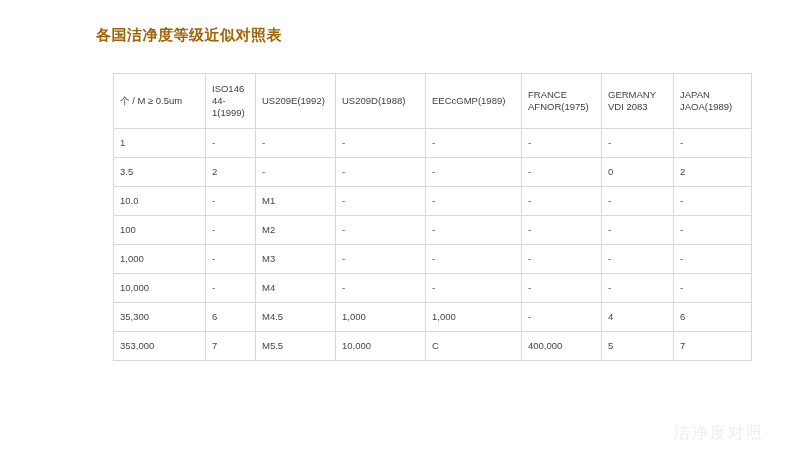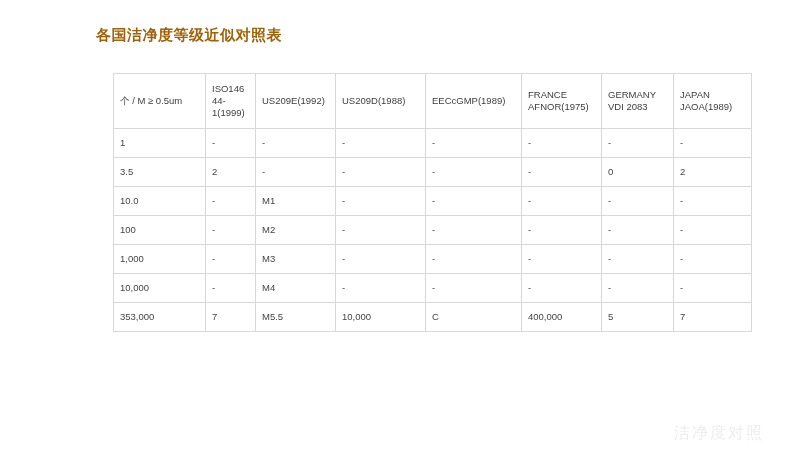--- a/index.html
+++ b/index.html
@@ -159,20 +159,30 @@
         <td>10,000</td>
         <td>-</td>
         <td>M4</td>
         <td>-</td>
         <td>-</td>
         <td>-</td>
         <td>-</td>
         <td>-</td>
       </tr>
       <tr>
+        <td>35,300</td>
+        <td>6</td>
+        <td>M4.5</td>
+        <td>1,000</td>
+        <td>1,000</td>
+        <td>-</td>
+        <td>4</td>
+        <td>6</td>
+      </tr>
+      <tr>
         <td>353,000</td>
         <td>7</td>
         <td>M5.5</td>
         <td>10,000</td>
         <td>C</td>
         <td>400,000</td>
         <td>5</td>
         <td>7</td>
       </tr>
 

